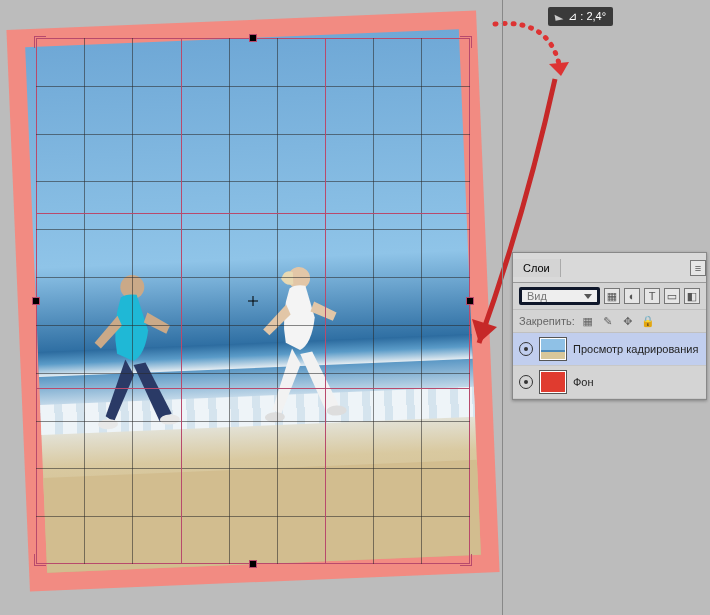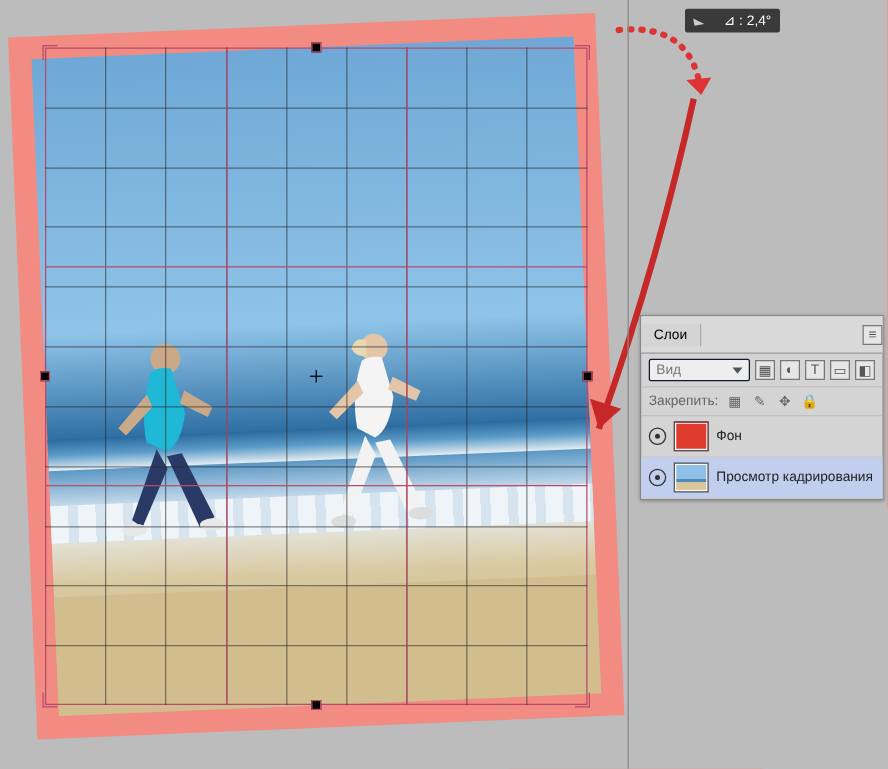--- a/index.html
+++ b/index.html
@@ -19,31 +19,31 @@
 .gh{left:0;right:0;height:1px}
 .thirds-v{position:absolute;top:0;bottom:0;width:1px;background:#b84a6c}
 .thirds-h{position:absolute;left:0;right:0;height:1px;background:#b84a6c}
 .border{position:absolute;inset:0;border:1px solid #b84a6c}
 .handle{position:absolute;width:12px;height:12px;background:transparent;border:1px solid #b84a6c}
 .handle.c{width:8px;height:8px;background:#000}
 .center-cross{position:absolute;left:50%;top:50%;width:10px;height:10px;transform:translate(-50%,-50%)}
 .center-cross::before,.center-cross::after{content:"";position:absolute;background:#000}
 .center-cross::before{left:50%;top:0;width:1px;height:100%;transform:translateX(-50%)}
 .center-cross::after{top:50%;left:0;height:1px;width:100%;transform:translateY(-50%)}
-.angle-badge{position:absolute;left:548px;top:7px;background:#3a3a3a;color:#fff;padding:3px 7px;border-radius:2px;display:flex;align-items:center;gap:16px}
+.angle-badge{position:absolute;left:548px;top:7px;background:#3a3a3a;color:#fff;padding:3px 7px;border-radius:2px;display:flex;align-items:center;gap:5px}
 .angle-badge .tri{width:0;height:0;border-left:8px solid #ccc;border-top:6px solid transparent;border-bottom:0 solid transparent;transform:rotate(-10deg)}
 .rot-arrow{position:absolute;left:485px;top:14px;width:90px;height:90px}
 .red-arrow{position:absolute;left:465px;top:75px;width:100px;height:290px}
 .vline{position:absolute;left:502px;top:0;width:1px;height:615px;background:#888}
 .panel{position:absolute;left:512px;top:252px;width:195px;background:#d4d4d4;border:1px solid #888;box-shadow:0 1px 3px rgba(0,0,0,.3)}
 .panel-tab{display:flex;align-items:center;height:30px;border-bottom:1px solid #999;background:#d9d9d9}
 .panel-tab .tab{padding:3px 10px;background:#d4d4d4;border-right:1px solid #aaa}
 .panel-tab .grow{flex:1}
 .panel-row{display:flex;align-items:center;padding:4px 6px;gap:4px;border-bottom:1px solid #c0c0c0}
-.select{flex:1;background:#eee;border:1px solid #0f172a;border-radius:2px;height:18px;display:flex;align-items:center;justify-content:space-between;padding:0 5px;color:#777}
+.select{flex:1;background:#eee;border:3px solid #0f172a;border-radius:2px;height:18px;display:flex;align-items:center;justify-content:space-between;padding:0 5px;color:#777}
 .select.dk{color:#222}
 .chev{width:0;height:0;border-left:4px solid transparent;border-right:4px solid transparent;border-top:5px solid #555}
 .updn{display:flex;flex-direction:column;gap:1px}
 .updn span{width:0;height:0;border-left:4px solid transparent;border-right:4px solid transparent}
 .updn .u{border-bottom:4px solid #555}
 .updn .d{border-top:4px solid #555}
 .mini-ico{width:16px;height:16px;border:1px solid #777;background:#e6e6e6;display:flex;align-items:center;justify-content:center;color:#555}
 .lock-row{display:flex;align-items:center;gap:6px;padding:4px 6px;color:#666;border-bottom:1px solid #c0c0c0}
 .lock-row .ico{width:14px;height:14px;display:flex;align-items:center;justify-content:center;color:#666}
 .layers{padding:0}
@@ -171,24 +171,24 @@
     <div class="mini-ico">◧</div>
   </div>
   <div class="lock-row">
     <span>Закрепить:</span>
     <span class="ico">▦</span>
     <span class="ico">✎</span>
     <span class="ico">✥</span>
     <span class="ico">🔒</span>
   </div>
   <div class="layers">
+    <div class="layer active">
+      <div class="eye"></div>
+      <div class="thumb beach"></div>
+      <div class="layer-name">Просмотр кадрирования</div>
+    </div>
     <div class="layer">
       <div class="eye"></div>
       <div class="thumb red"></div>
       <div class="layer-name">Фон</div>
     </div>
-    <div class="layer active">
-      <div class="eye"></div>
-      <div class="thumb beach"></div>
-      <div class="layer-name">Просмотр кадрирования</div>
-    </div>
   </div>
 </div>
 
 </body></html>

